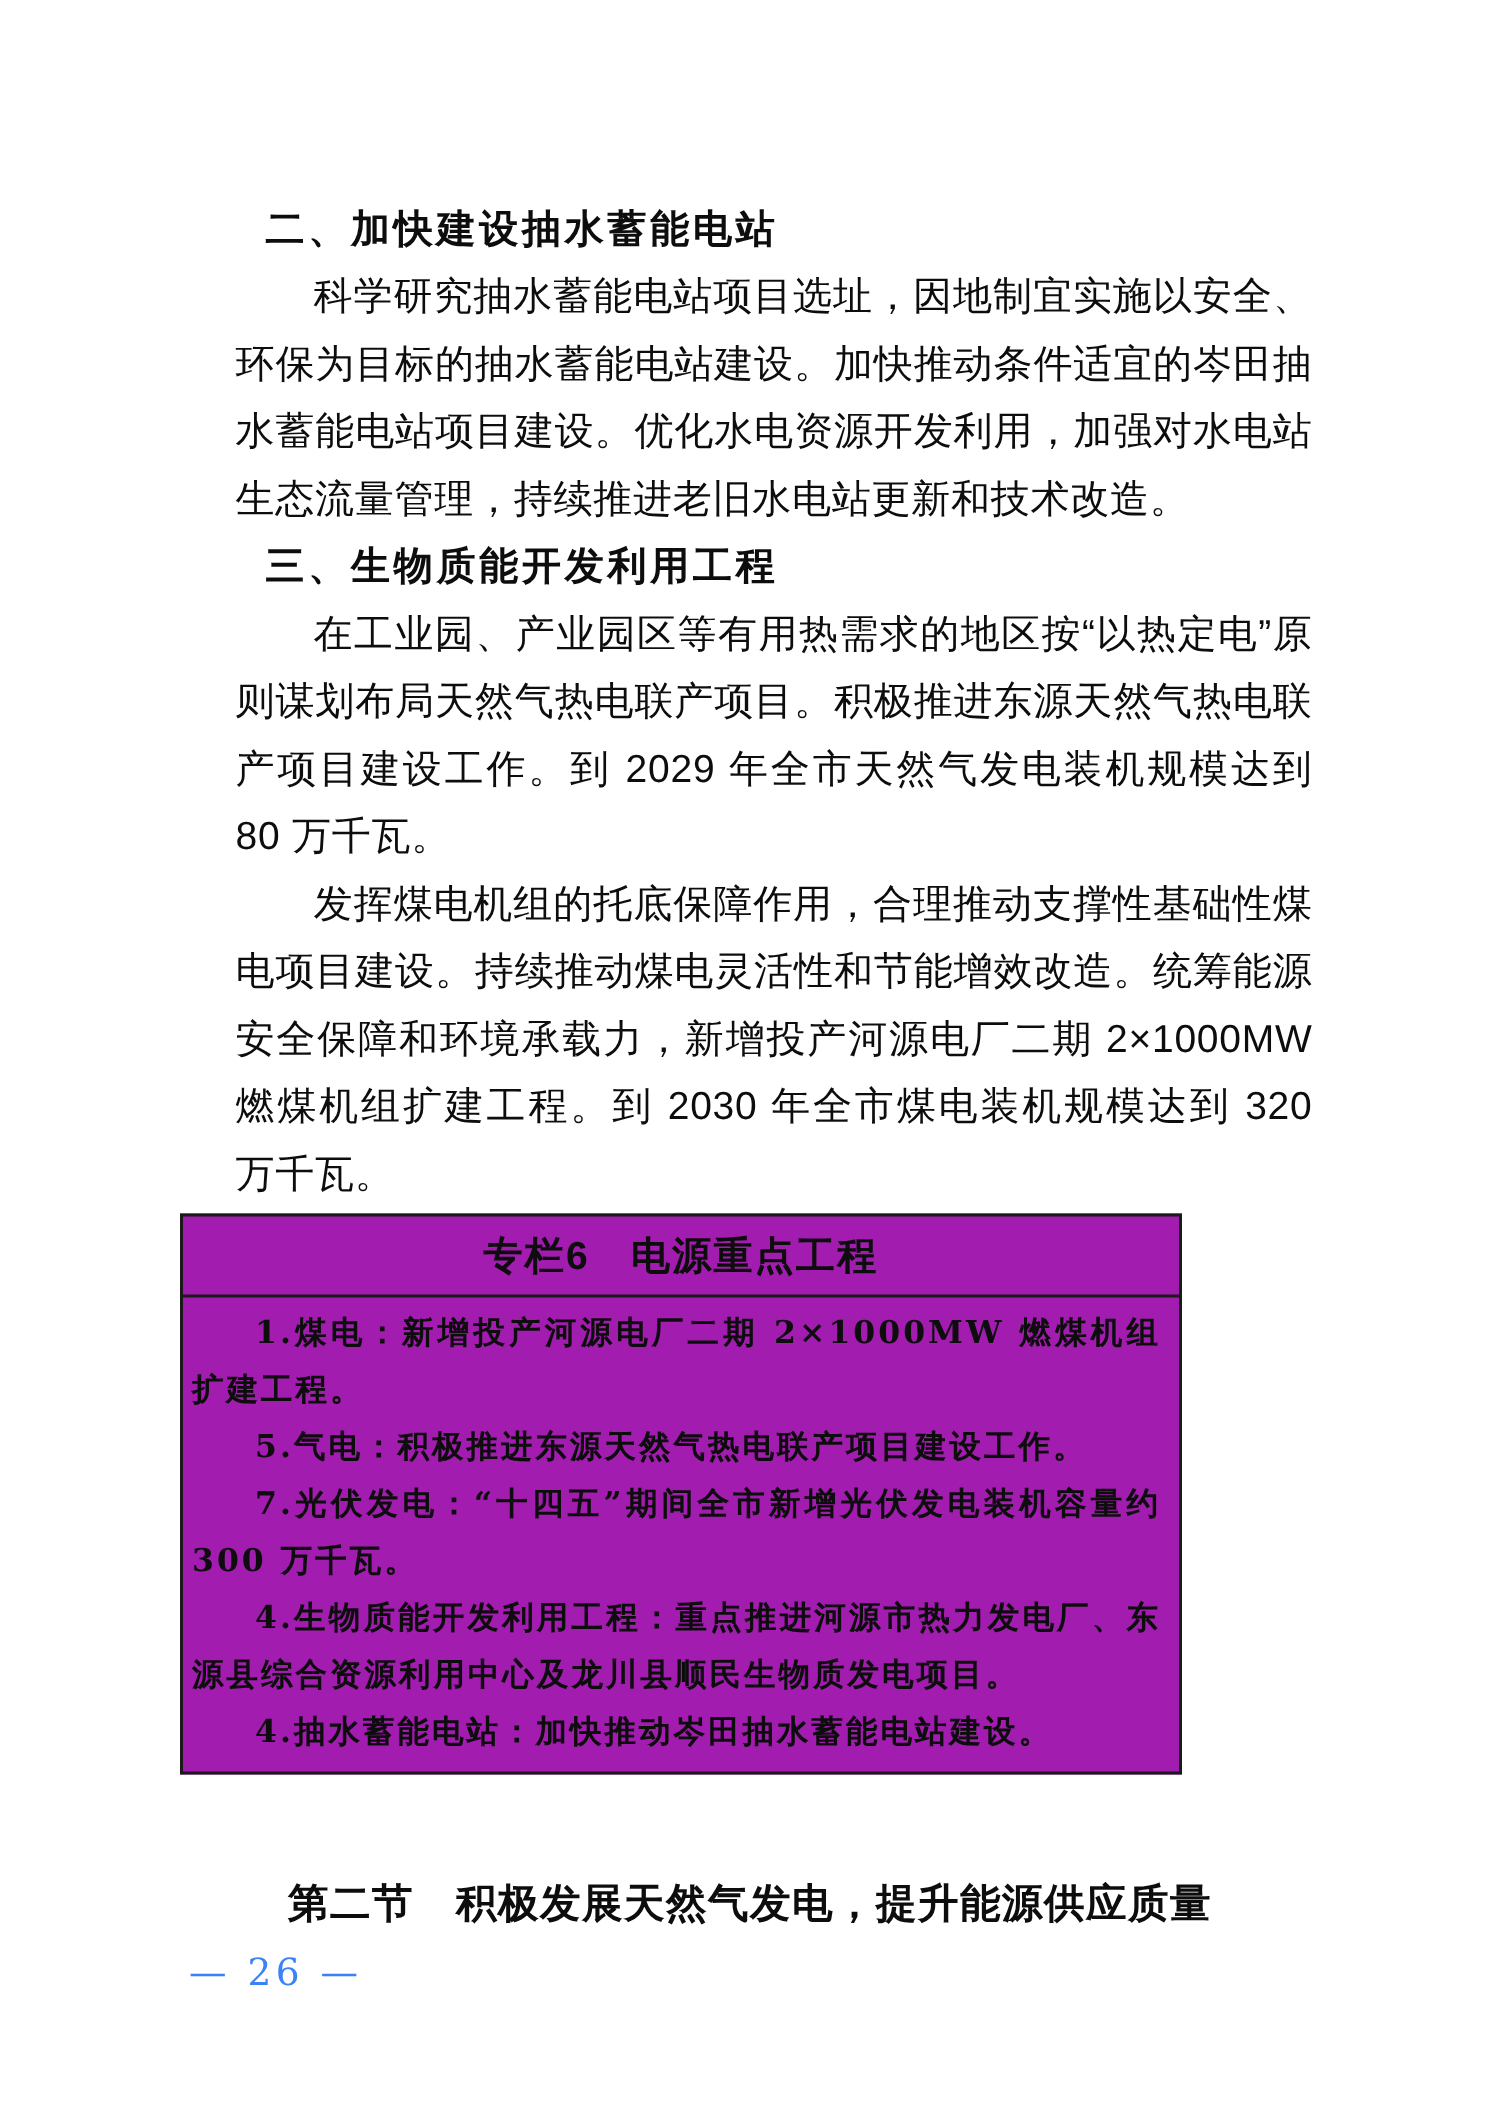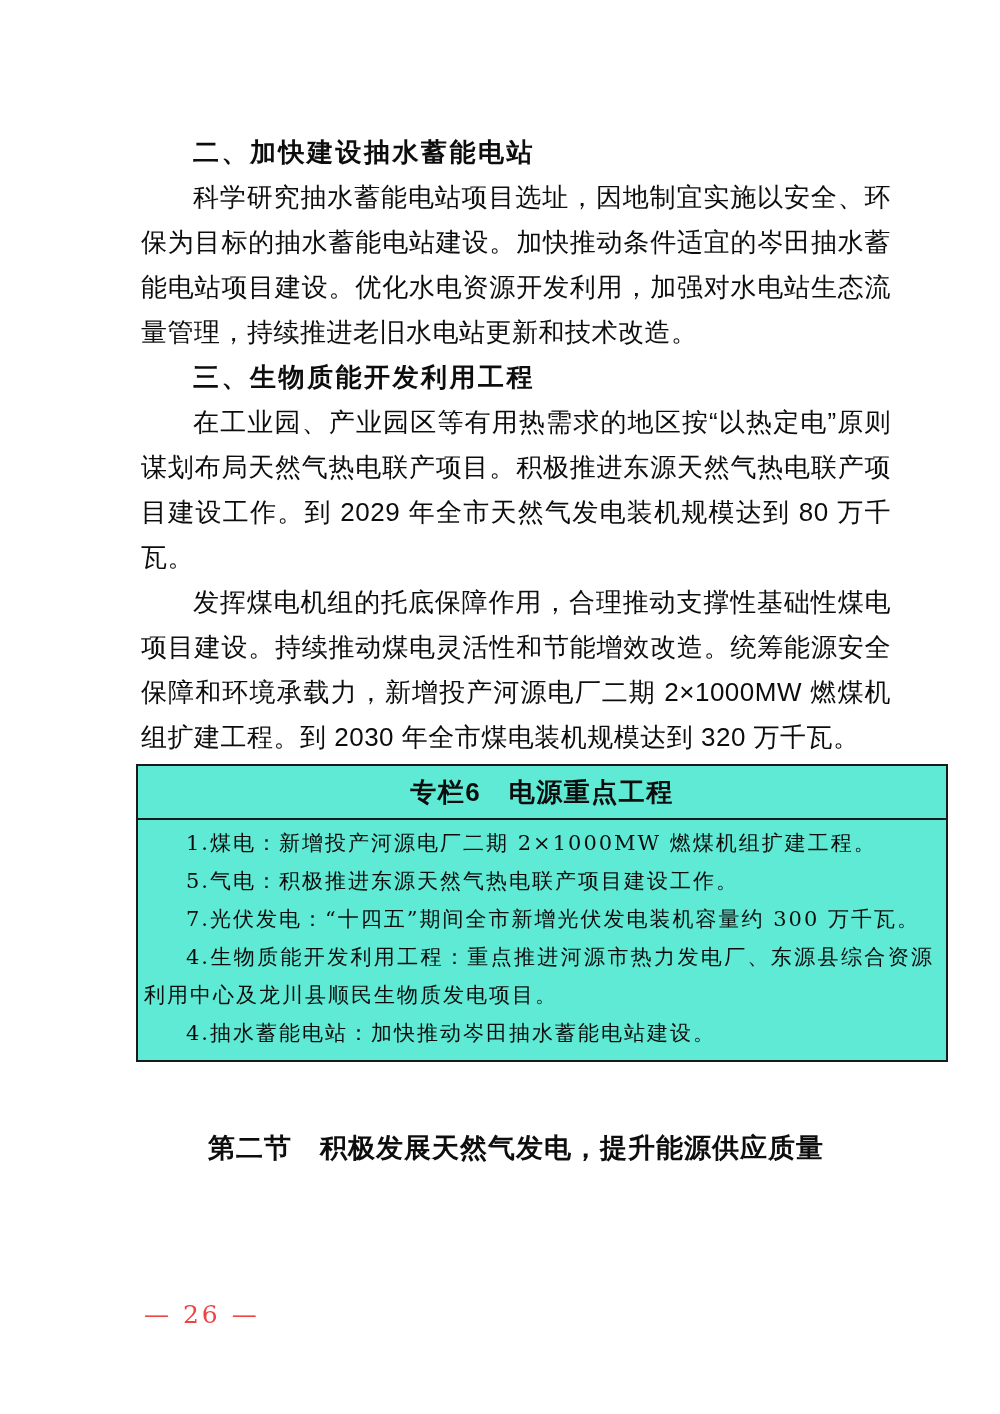--- a/index.html
+++ b/index.html
@@ -12,83 +12,85 @@
     font-family: "Liberation Sans", sans-serif;
     color: #0d0d0d;
   }
   .page {
     position: absolute;
     inset: 0;
     background: #ffffff;
   }
   .content {
     position: absolute;
-    left: 141px;
+    left: 125px;
     top: 130px;
     width: 750px;
   }
   .sec-heading {
     font-size: 26px;
     line-height: 45px;
     font-weight: 700;
     text-indent: 2em;
     letter-spacing: 2.5px;
     white-space: nowrap;
   }
   .para {
     font-size: 26px;
     line-height: 45px;
     text-align: justify;
     text-justify: inter-character;
     text-indent: 2em;
     letter-spacing: 0.5px;
+    margin-left: 32px;
   }
   .callout {
     margin-top: 4px;
     margin-left: -5px;
-    width: 812px;
+    width: 668px;
     border: 2px solid #1a1a1a;
-    background: #5eead4;
+    background: #a21caf;
   }
   .callout-title {
     text-align: center;
     font-size: 26px;
     line-height: 52px;
     font-weight: 700;
     letter-spacing: 1.5px;
     border-bottom: 2px solid #1a1a1a;
   }
   .callout-body {
     padding: 4px 12px 8px 6px;
     font-family: "DejaVu Serif", serif;
+    font-weight: bold;
   }
   .callout-body p {
     font-size: 21px;
     line-height: 38px;
     text-align: justify;
     text-justify: inter-character;
     text-indent: 2em;
     letter-spacing: 2px;
   }
   .next-section-heading {
     margin-top: 66px;
     text-align: center;
     font-size: 27px;
     line-height: 40px;
     font-weight: 700;
     letter-spacing: 1px;
   }
   .page-number {
     position: absolute;
-    left: 144px;
+    left: 126px;
     top: 1300px;
     font-family: "DejaVu Serif", serif;
     font-size: 25px;
     letter-spacing: 3px;
-    color: #ef4444;
+    color: #3b82f6;
   }
 </style>
 </head>
 <body>
 
 <div class="page">
   <main class="content">
 
     <section>
       <h3 class="sec-heading">二、加快建设抽水蓄能电站</h3>

